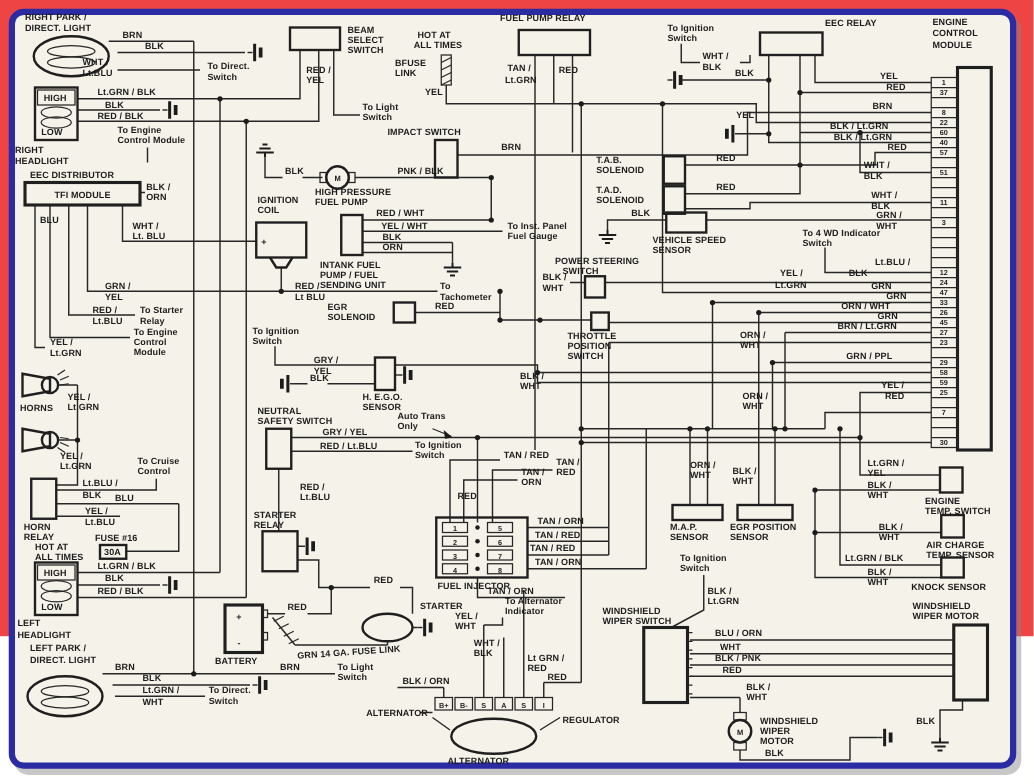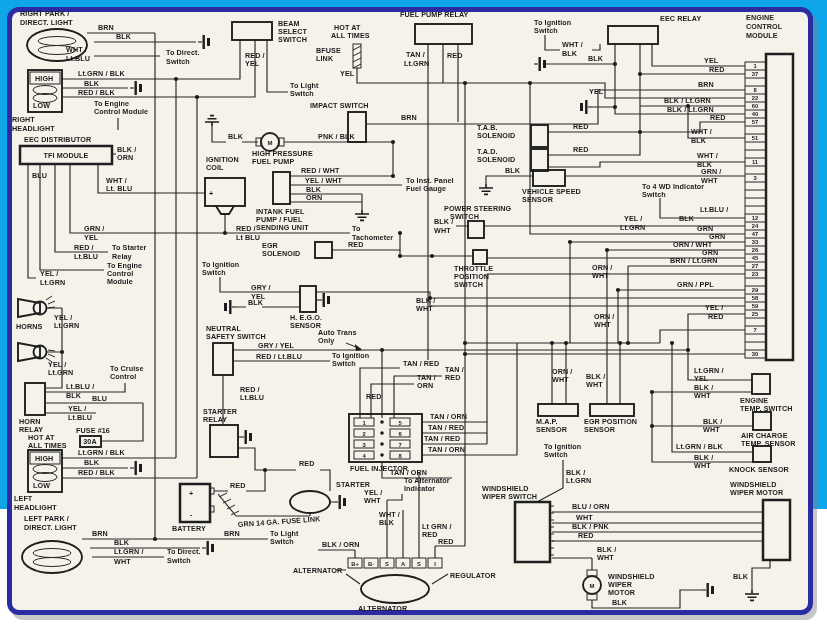--- a/index.html
+++ b/index.html
@@ -1,16 +1,16 @@
 <!DOCTYPE html>
 <html><head>
 <meta charset="utf-8">
 <style>
   html,body{margin:0;padding:0;background:#ffffff;width:827px;height:627px;overflow:hidden}
-  #stage{position:relative;width:827px;height:509px;background:#0ea5e9;font-family:"Liberation Sans",sans-serif}
+  #stage{position:relative;width:827px;height:509px;background:#ef4444;font-family:"Liberation Sans",sans-serif}
   #frame{position:absolute;left:7px;top:7px;width:796px;height:598px;border:5px solid #2b2ba4;border-radius:12px;background:#f5f2ea;box-shadow:4px 5px 0 rgba(130,130,130,.45)}
   svg{position:absolute;left:0;top:0}
   text{font-family:"Liberation Sans",sans-serif;font-weight:bold;fill:#1c1c1c}
   .t{font-size:7.2px;letter-spacing:.1px}
   .s{font-size:5.8px}
   .m{font-size:6px}
   .w{stroke:#262626;stroke-width:1.15;fill:none}
   .bx{stroke:#1f1f1f;stroke-width:1.9;fill:none}
   .bx2{stroke:#1f1f1f;stroke-width:2.5;fill:none}
   .thin{stroke:#262626;stroke-width:1;fill:none}

